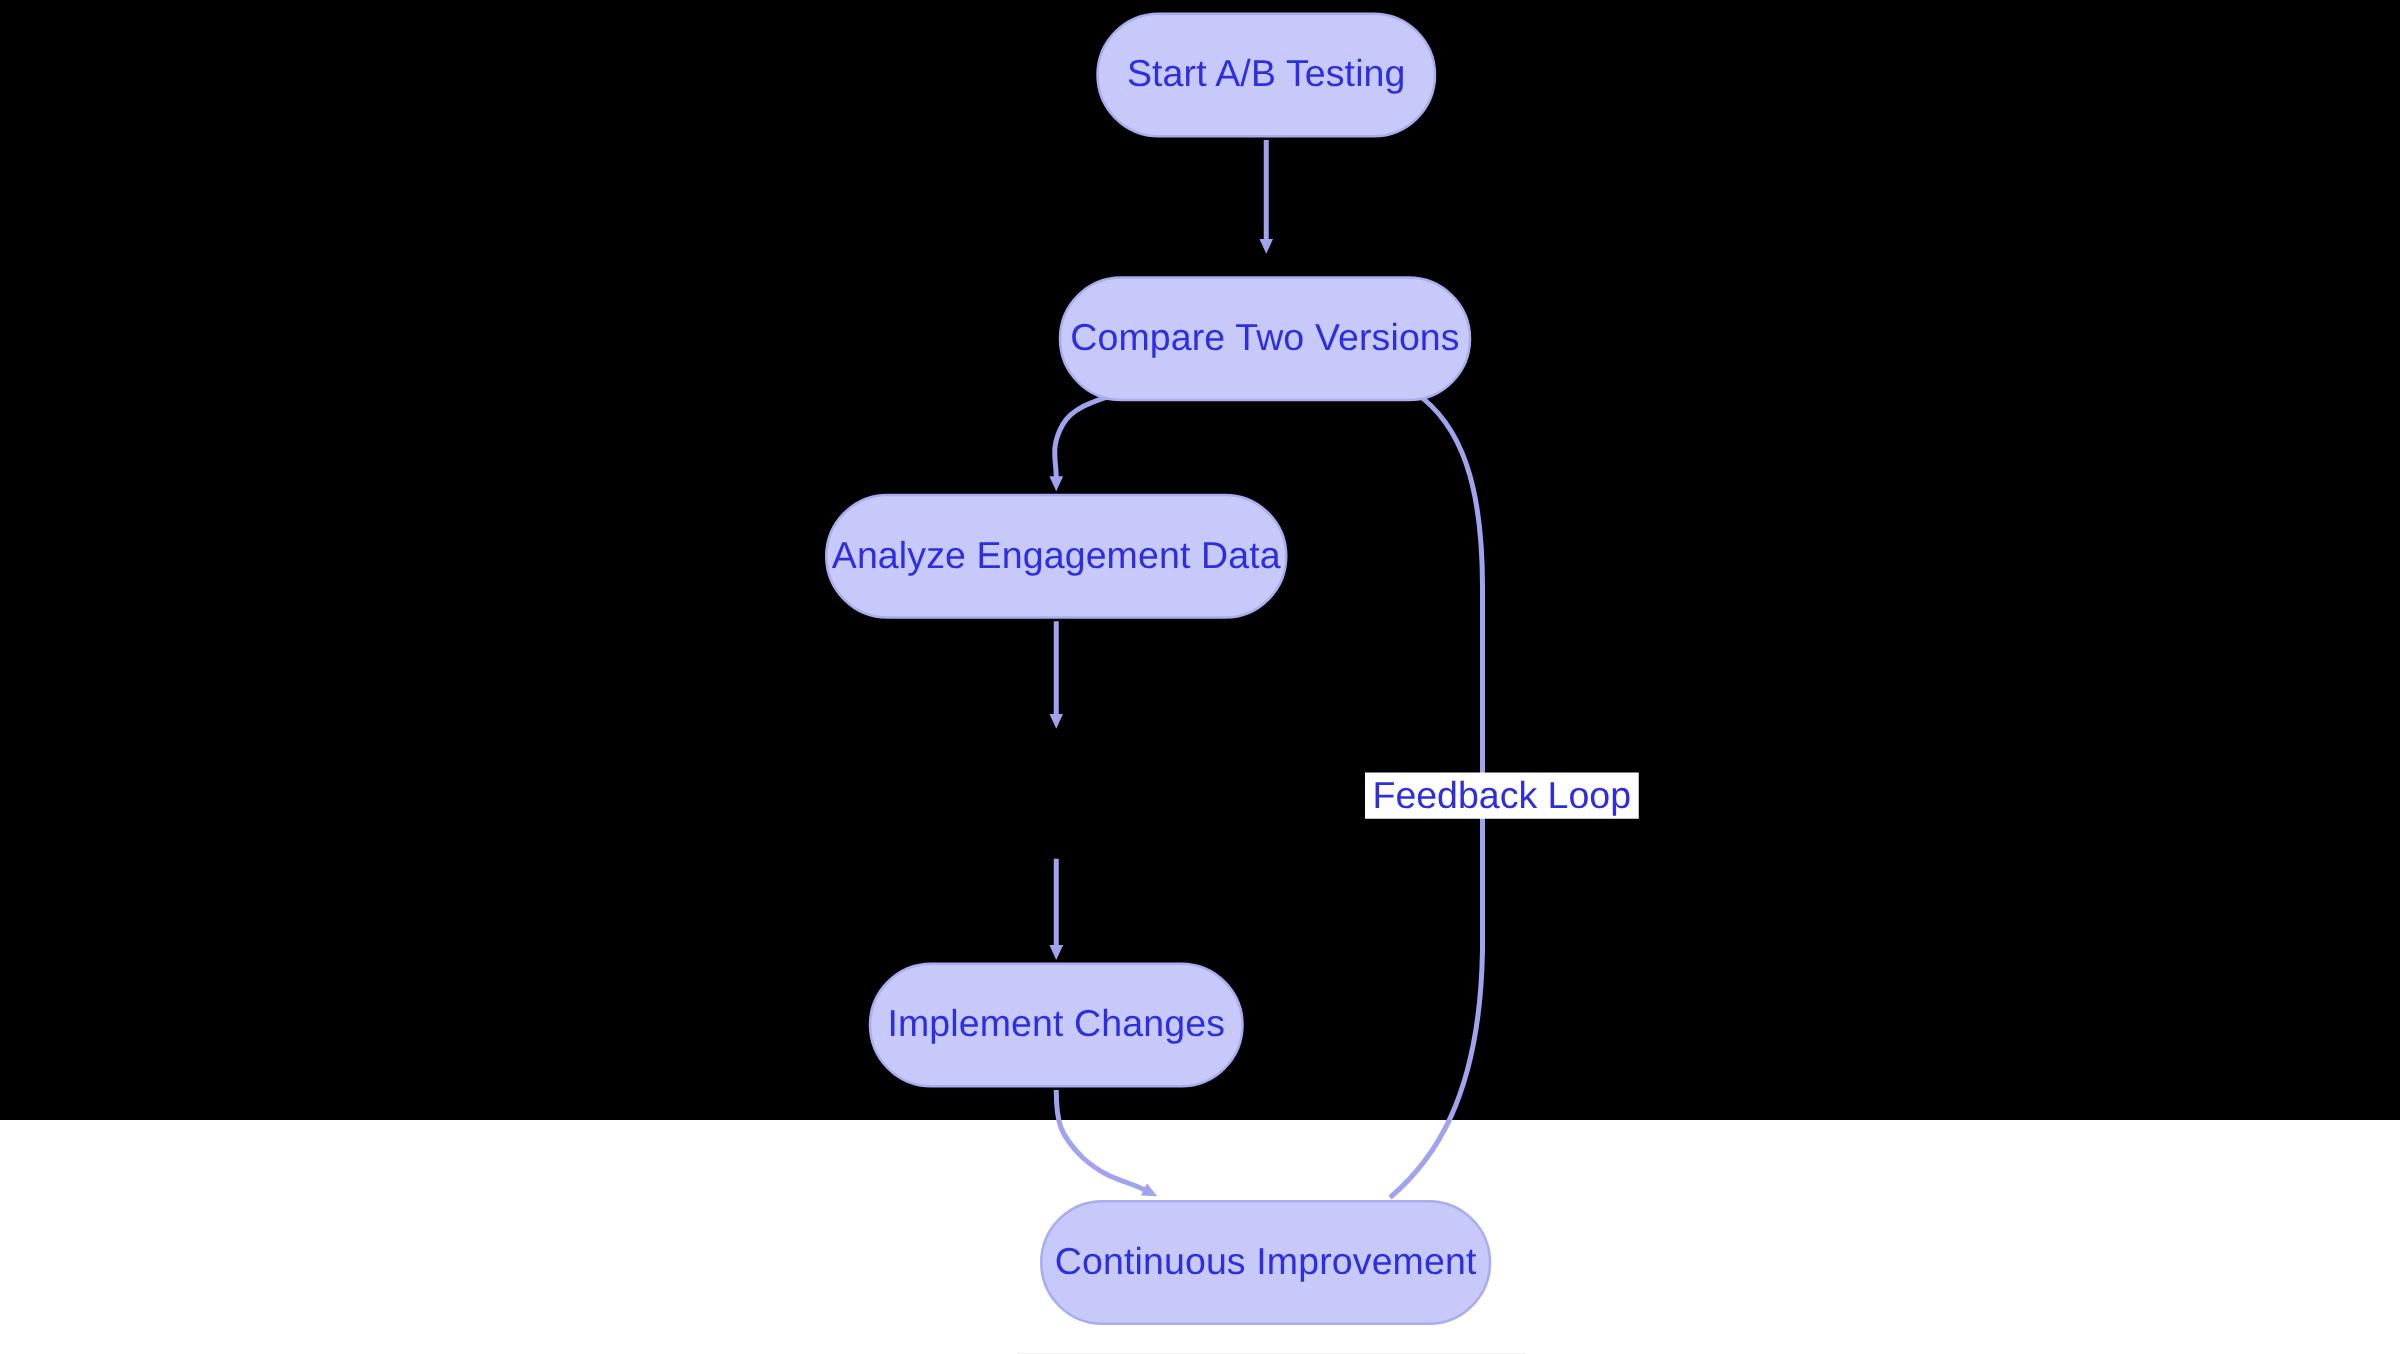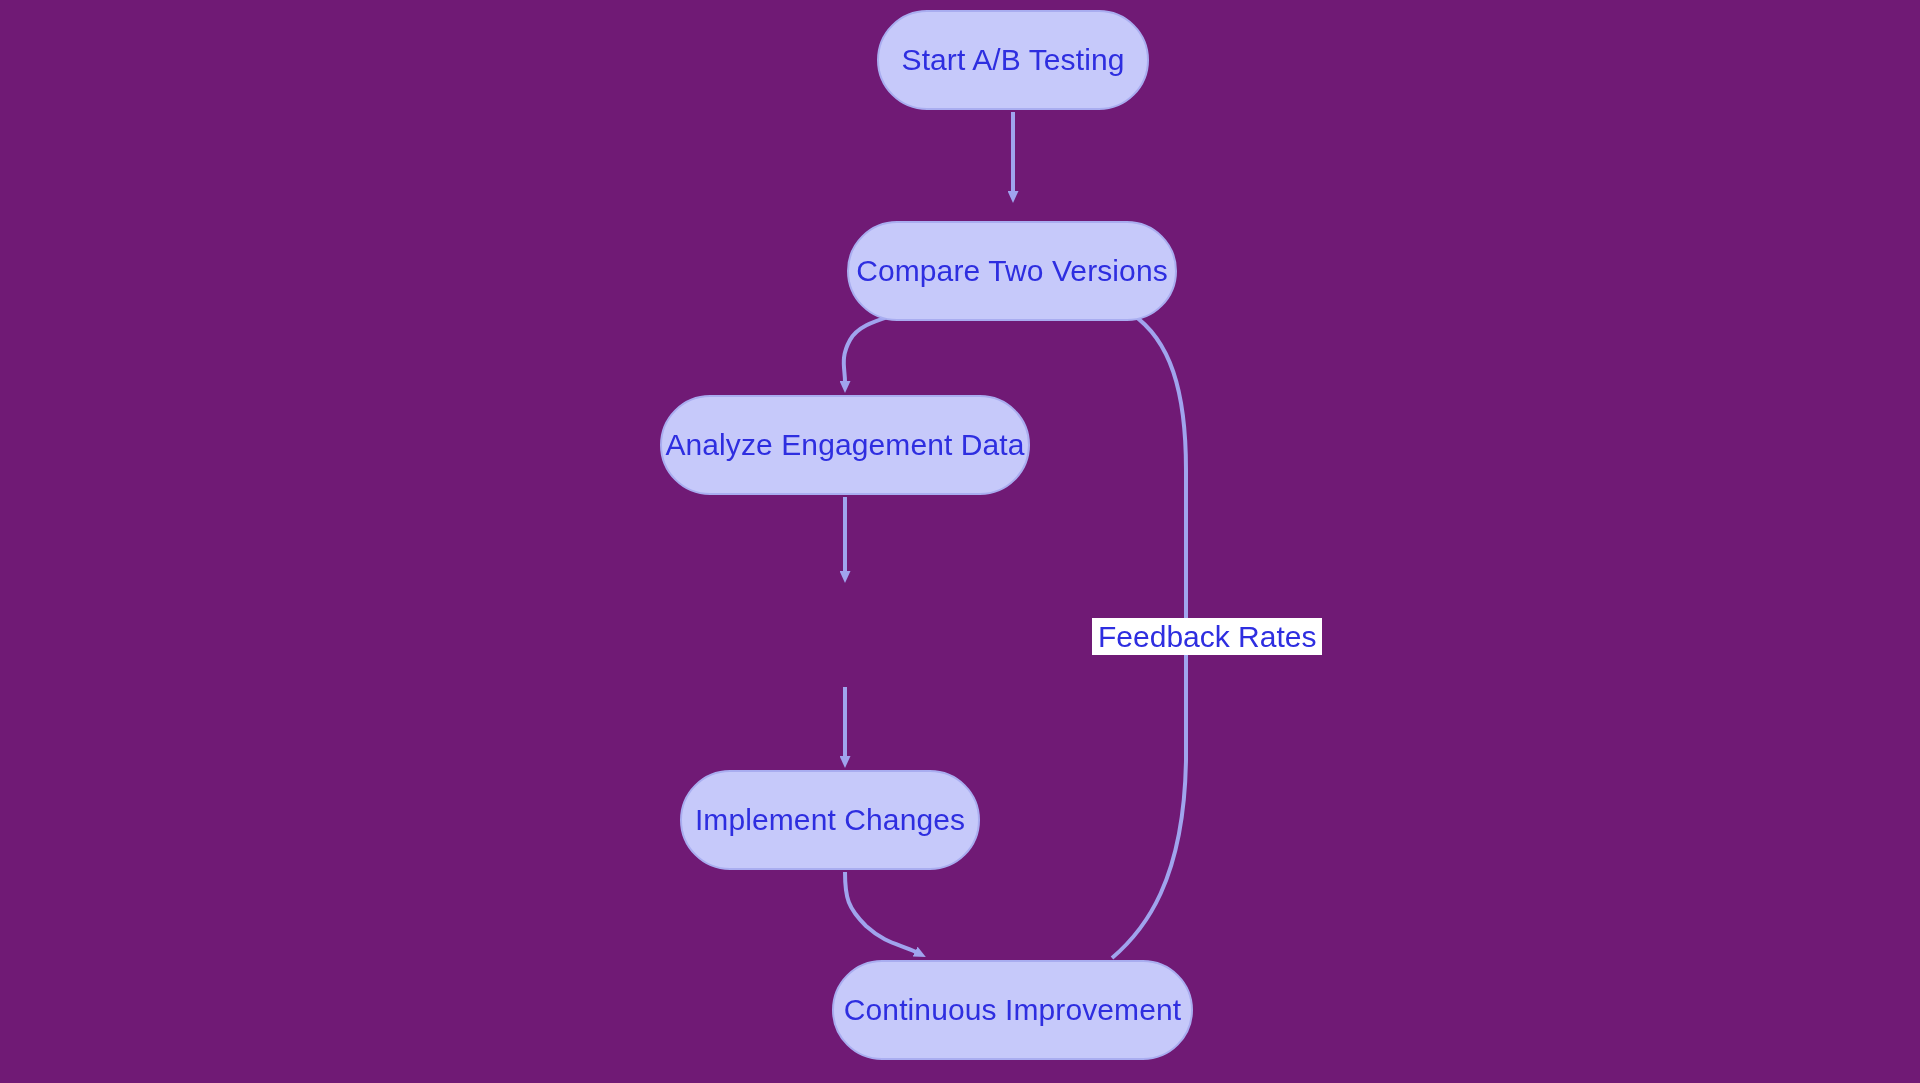--- a/index.html
+++ b/index.html
@@ -10,22 +10,22 @@
   }
   body {
     width: 1920px;
     height: 1083px;
     font-family: "Liberation Sans", "DejaVu Sans", sans-serif;
     overflow: hidden;
   }
   #flowchart-canvas {
     position: relative;
     width: 1920px;
-    height: 1083px;
-    background: #701a75;
+    height: 896px;
+    background: #000000;
   }
   #edge-layer {
     position: absolute;
     left: 0;
     top: 0;
     width: 1920px;
     height: 1083px;
   }
   .node {
     position: absolute;
@@ -89,23 +89,23 @@
 
   <div class="node" style="left:847px; top:221px; width:330px; height:100px;">
     <span class="node-label">Compare Two Versions</span>
   </div>
 
   <div class="node" style="left:660px; top:395px; width:370px; height:100px;align-items:center;">
     <span class="node-label">Analyze Engagement Data</span>
   </div>
 
 
-  <div class="node" style="left:680px; top:770px; width:300px; height:100px;">
+  <div class="node" style="left:695px; top:770px; width:300px; height:100px;">
     <span class="node-label">Implement Changes</span>
   </div>
 
   <div class="node" style="left:832px; top:960px; width:361px; height:100px;">
     <span class="node-label">Continuous Improvement</span>
   </div>
 
-  <span class="edge-label" style="left:1092px; top:618px;">Feedback Rates</span>
+  <span class="edge-label" style="left:1092px; top:618px;">Feedback Loop</span>
 
 </div>
 
 </body></html>

